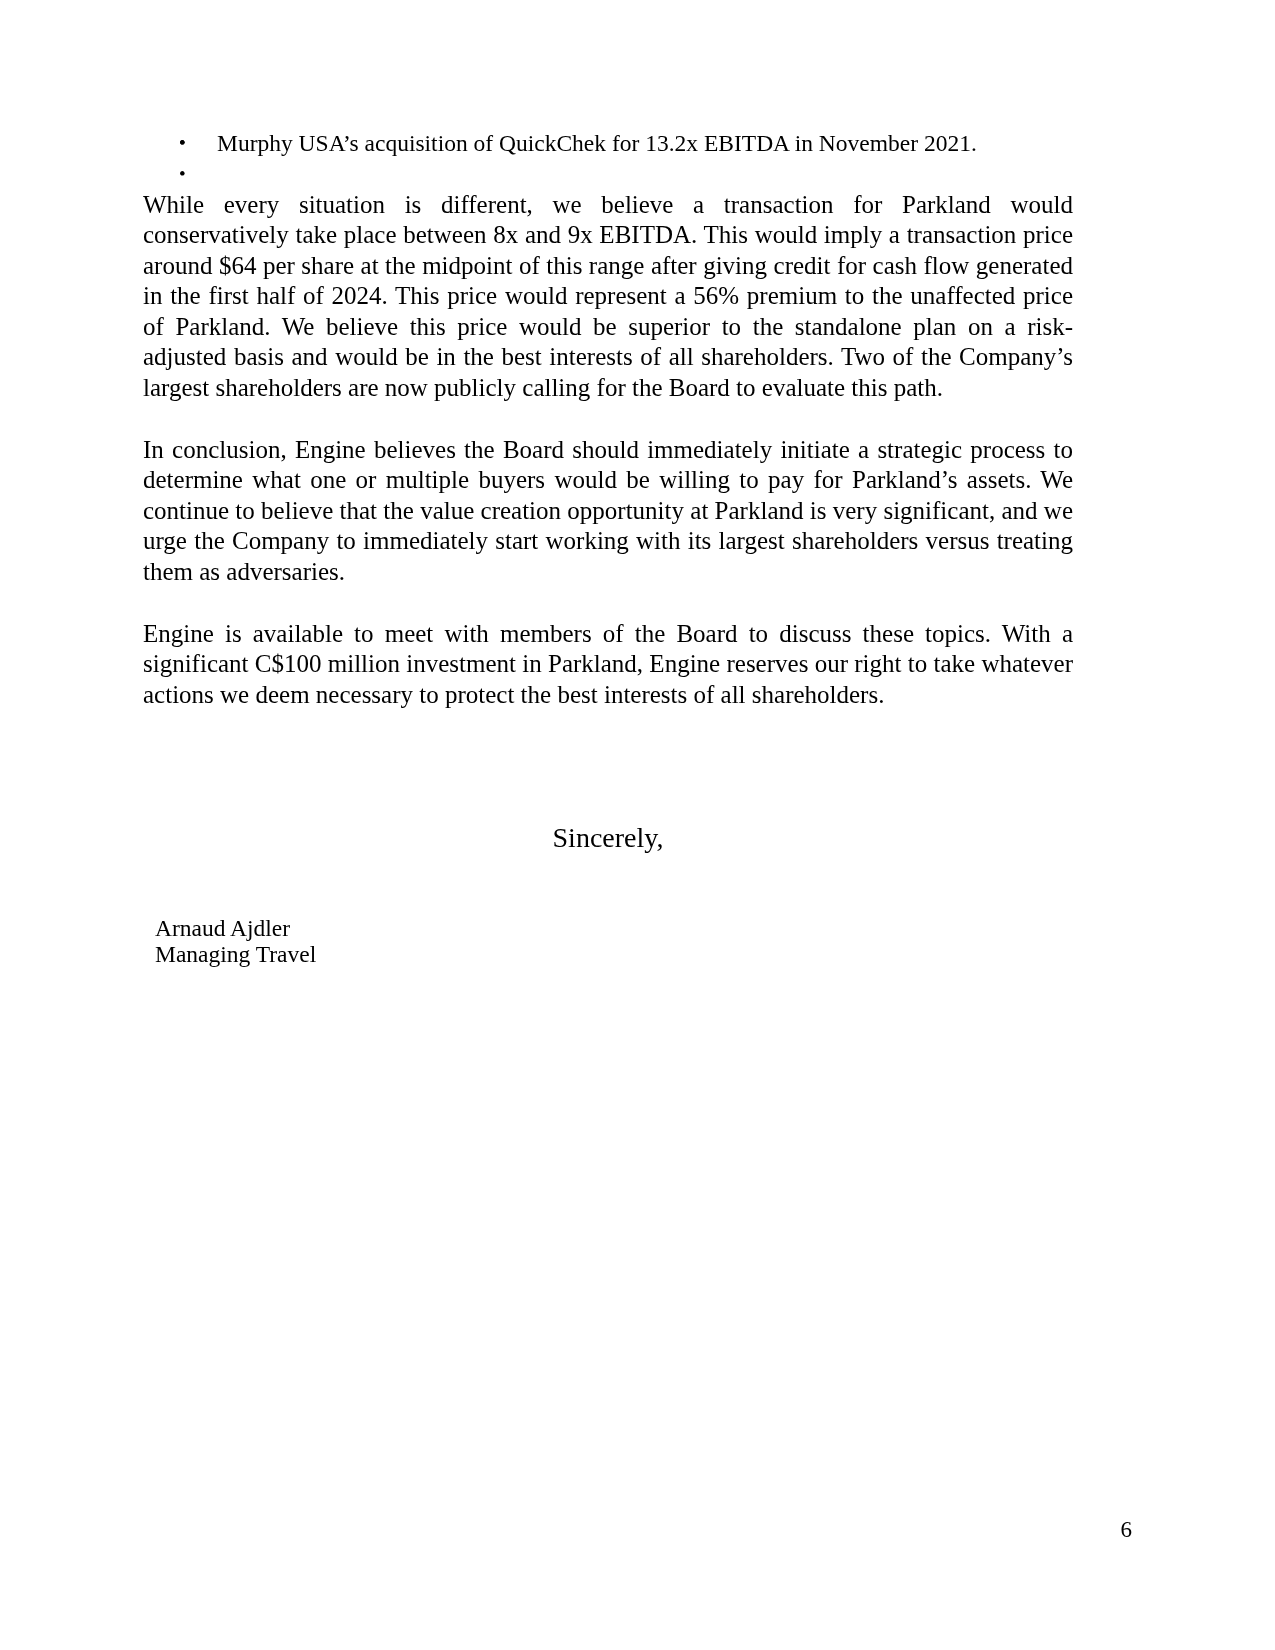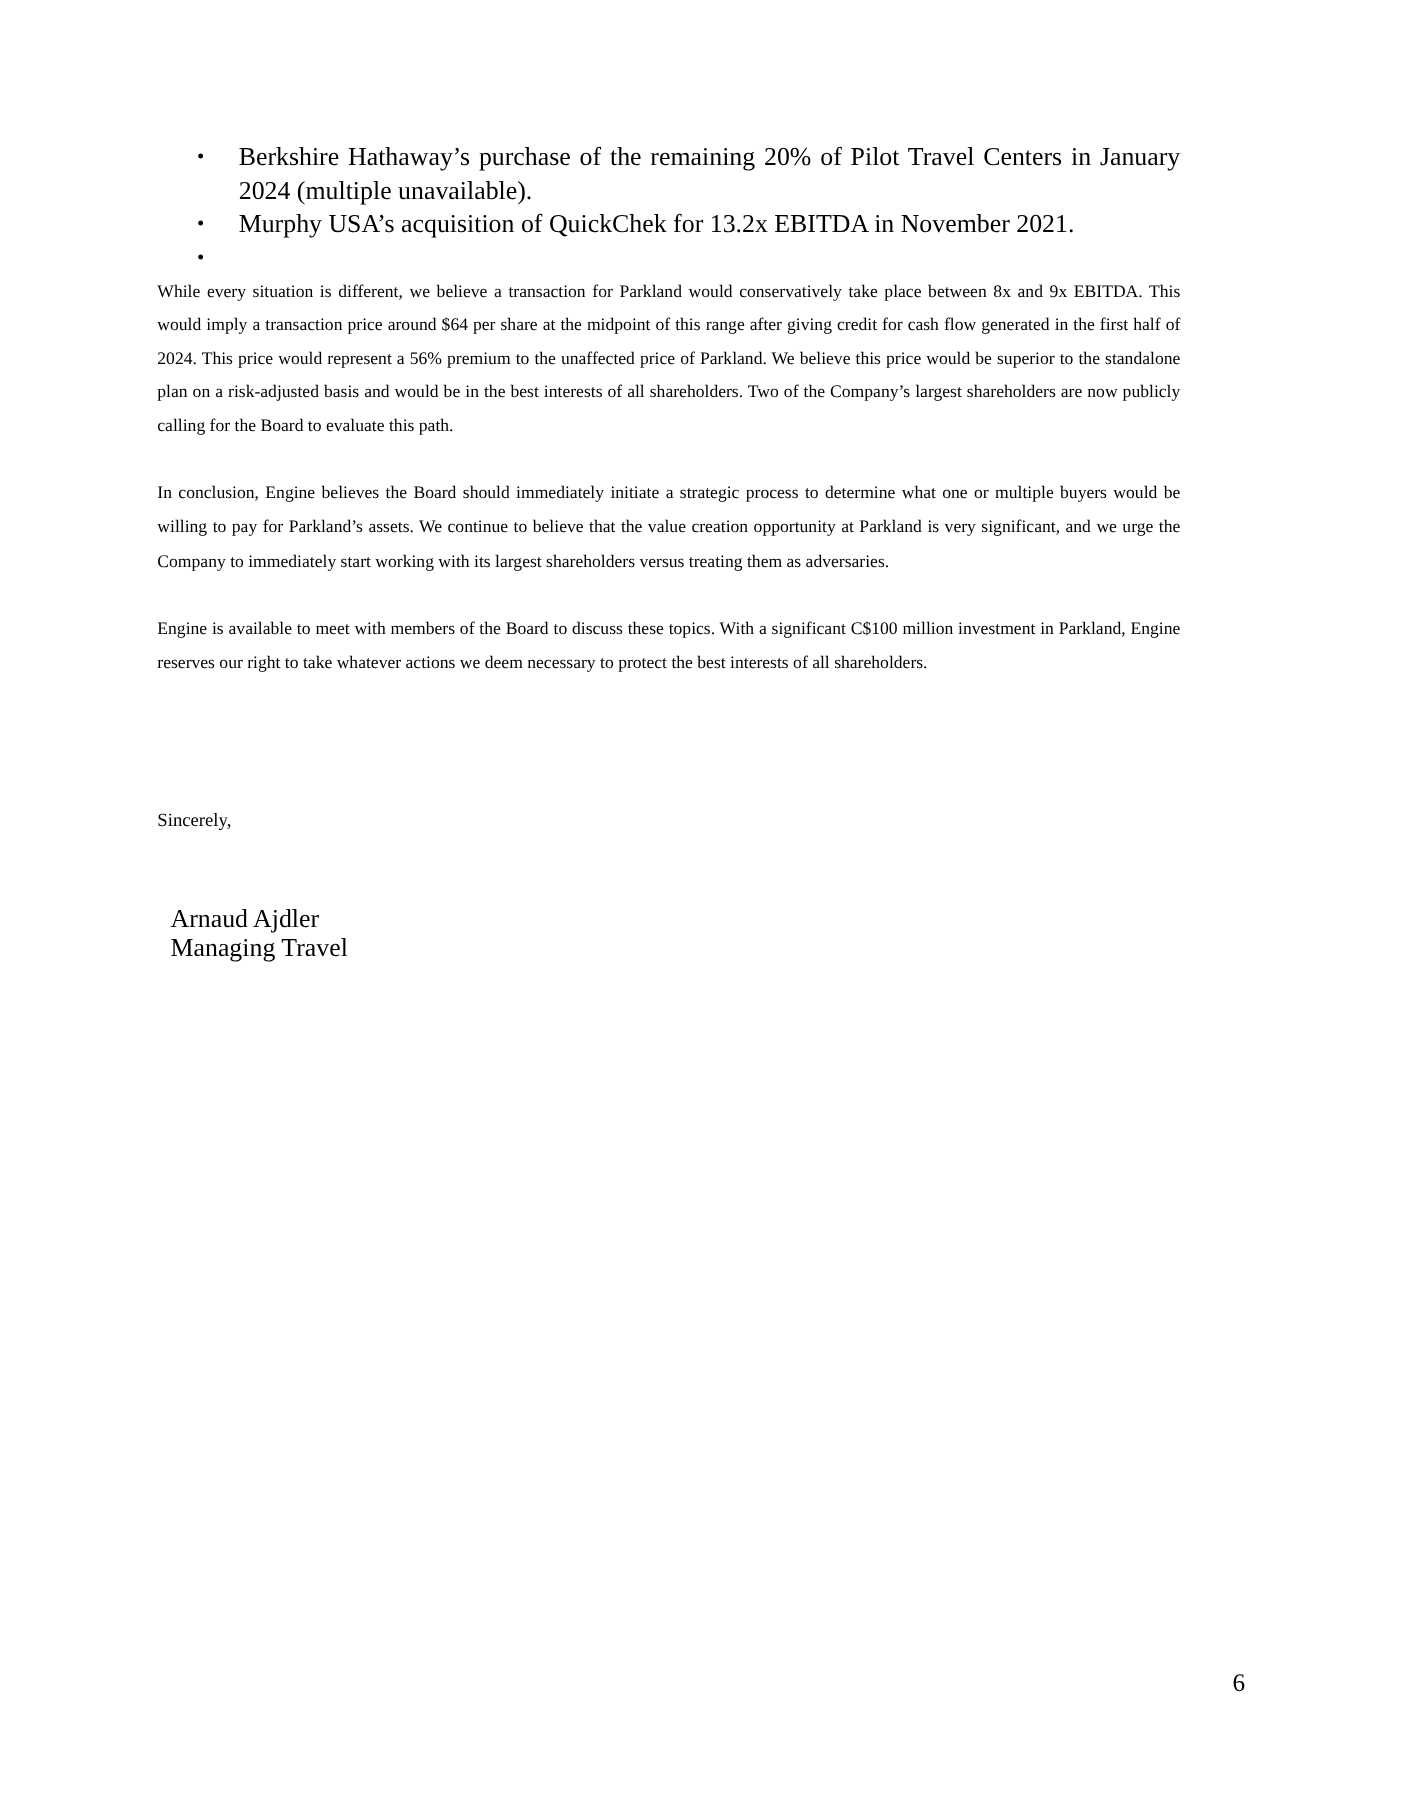--- a/index.html
+++ b/index.html
@@ -45,38 +45,38 @@
     left: 36px;
     top: 0;
     font-size: 19px;
     line-height: 30.5px;
   }
   .bullets li.nojust {
     text-align: left;
   }
   
   p.para {
-    font-size: 16px;
+    font-size: 25px;
     line-height: 30.6px;
     text-align: justify;
     text-justify: inter-word;
     margin: 0;
     hyphens: none;
   }
   .gap-para {
     height: 31px;
   }
   .gap-bullets {
     height: 31px;
   }
   .sincerely {
-    font-size: 17px;
+    font-size: 28px;
     line-height: 30.6px;
     margin: 0;
-    text-align: left;
+    text-align: center;
   }
   .gap-sincerely-top {
     height: 113px;
   }
   .gap-sincerely-bottom {
     height: 62px;
   }
   
   .signatures {
     position: relative;
@@ -111,21 +111,20 @@
 </head>
 <body>
 
 <div class="page">
 
   <div class="content">
 
     <ul class="bullets">
       <li>
         <span class="bul">•</span>
-        <span>Berkshire Hathaway’s purchase of the remaining 20% of Pilot Travel Centers in January 2024 (multiple unavailable).</span>
       </li>
       <li class="nojust">
         <span class="bul">•</span>
         <span>Murphy USA’s acquisition of QuickChek for 13.2x EBITDA in November 2021.</span>
       </li>
       <li class="nojust">
         <span class="bul">•</span>
       </li>
     </ul>
 

